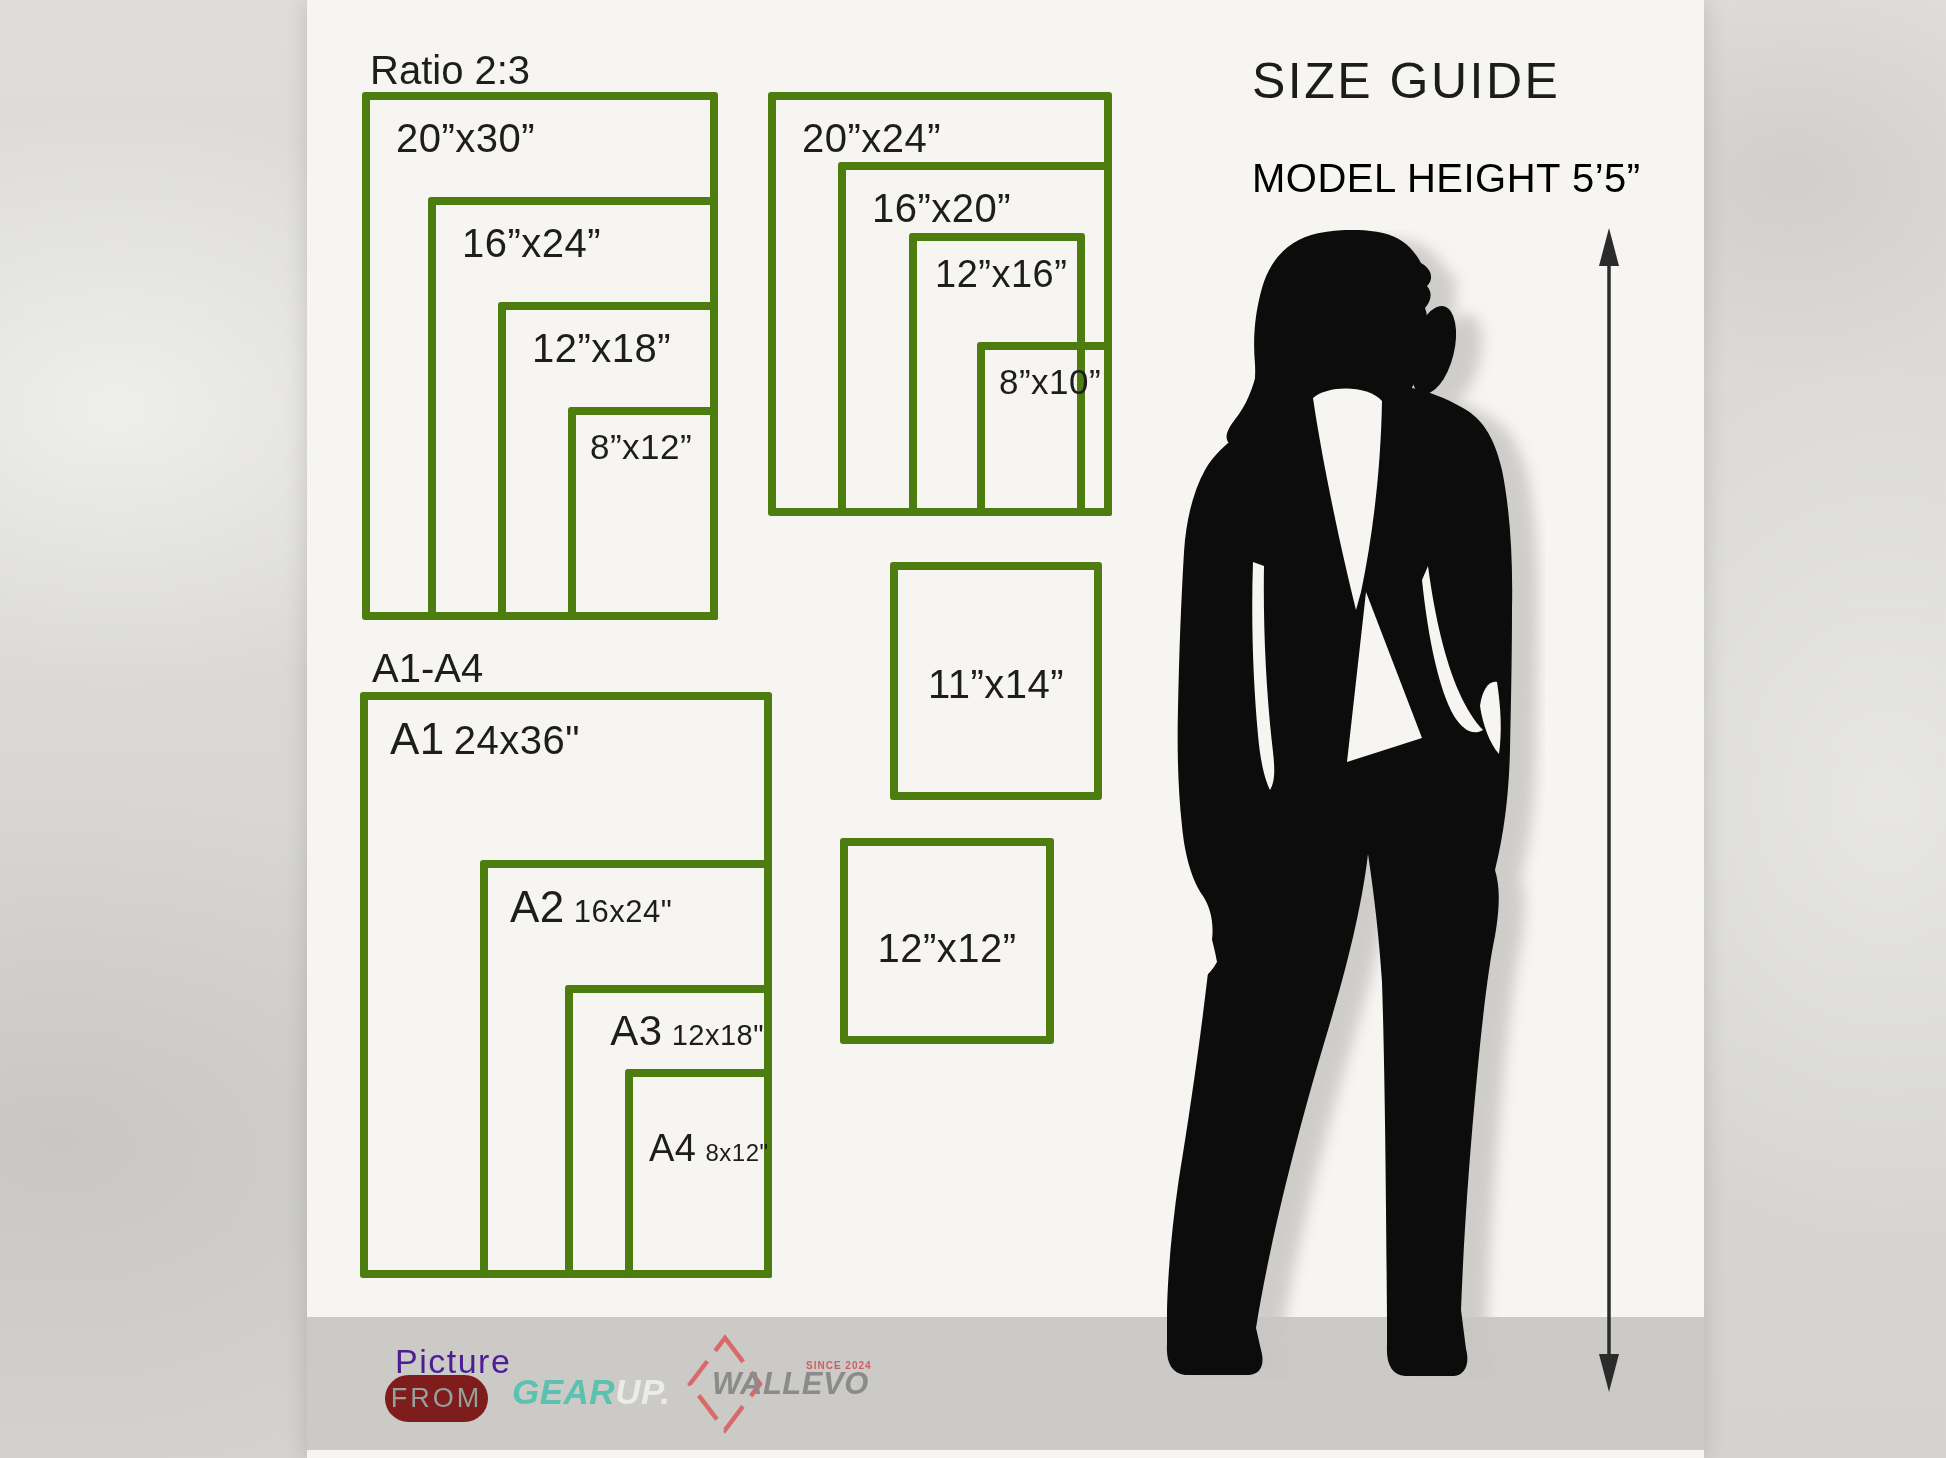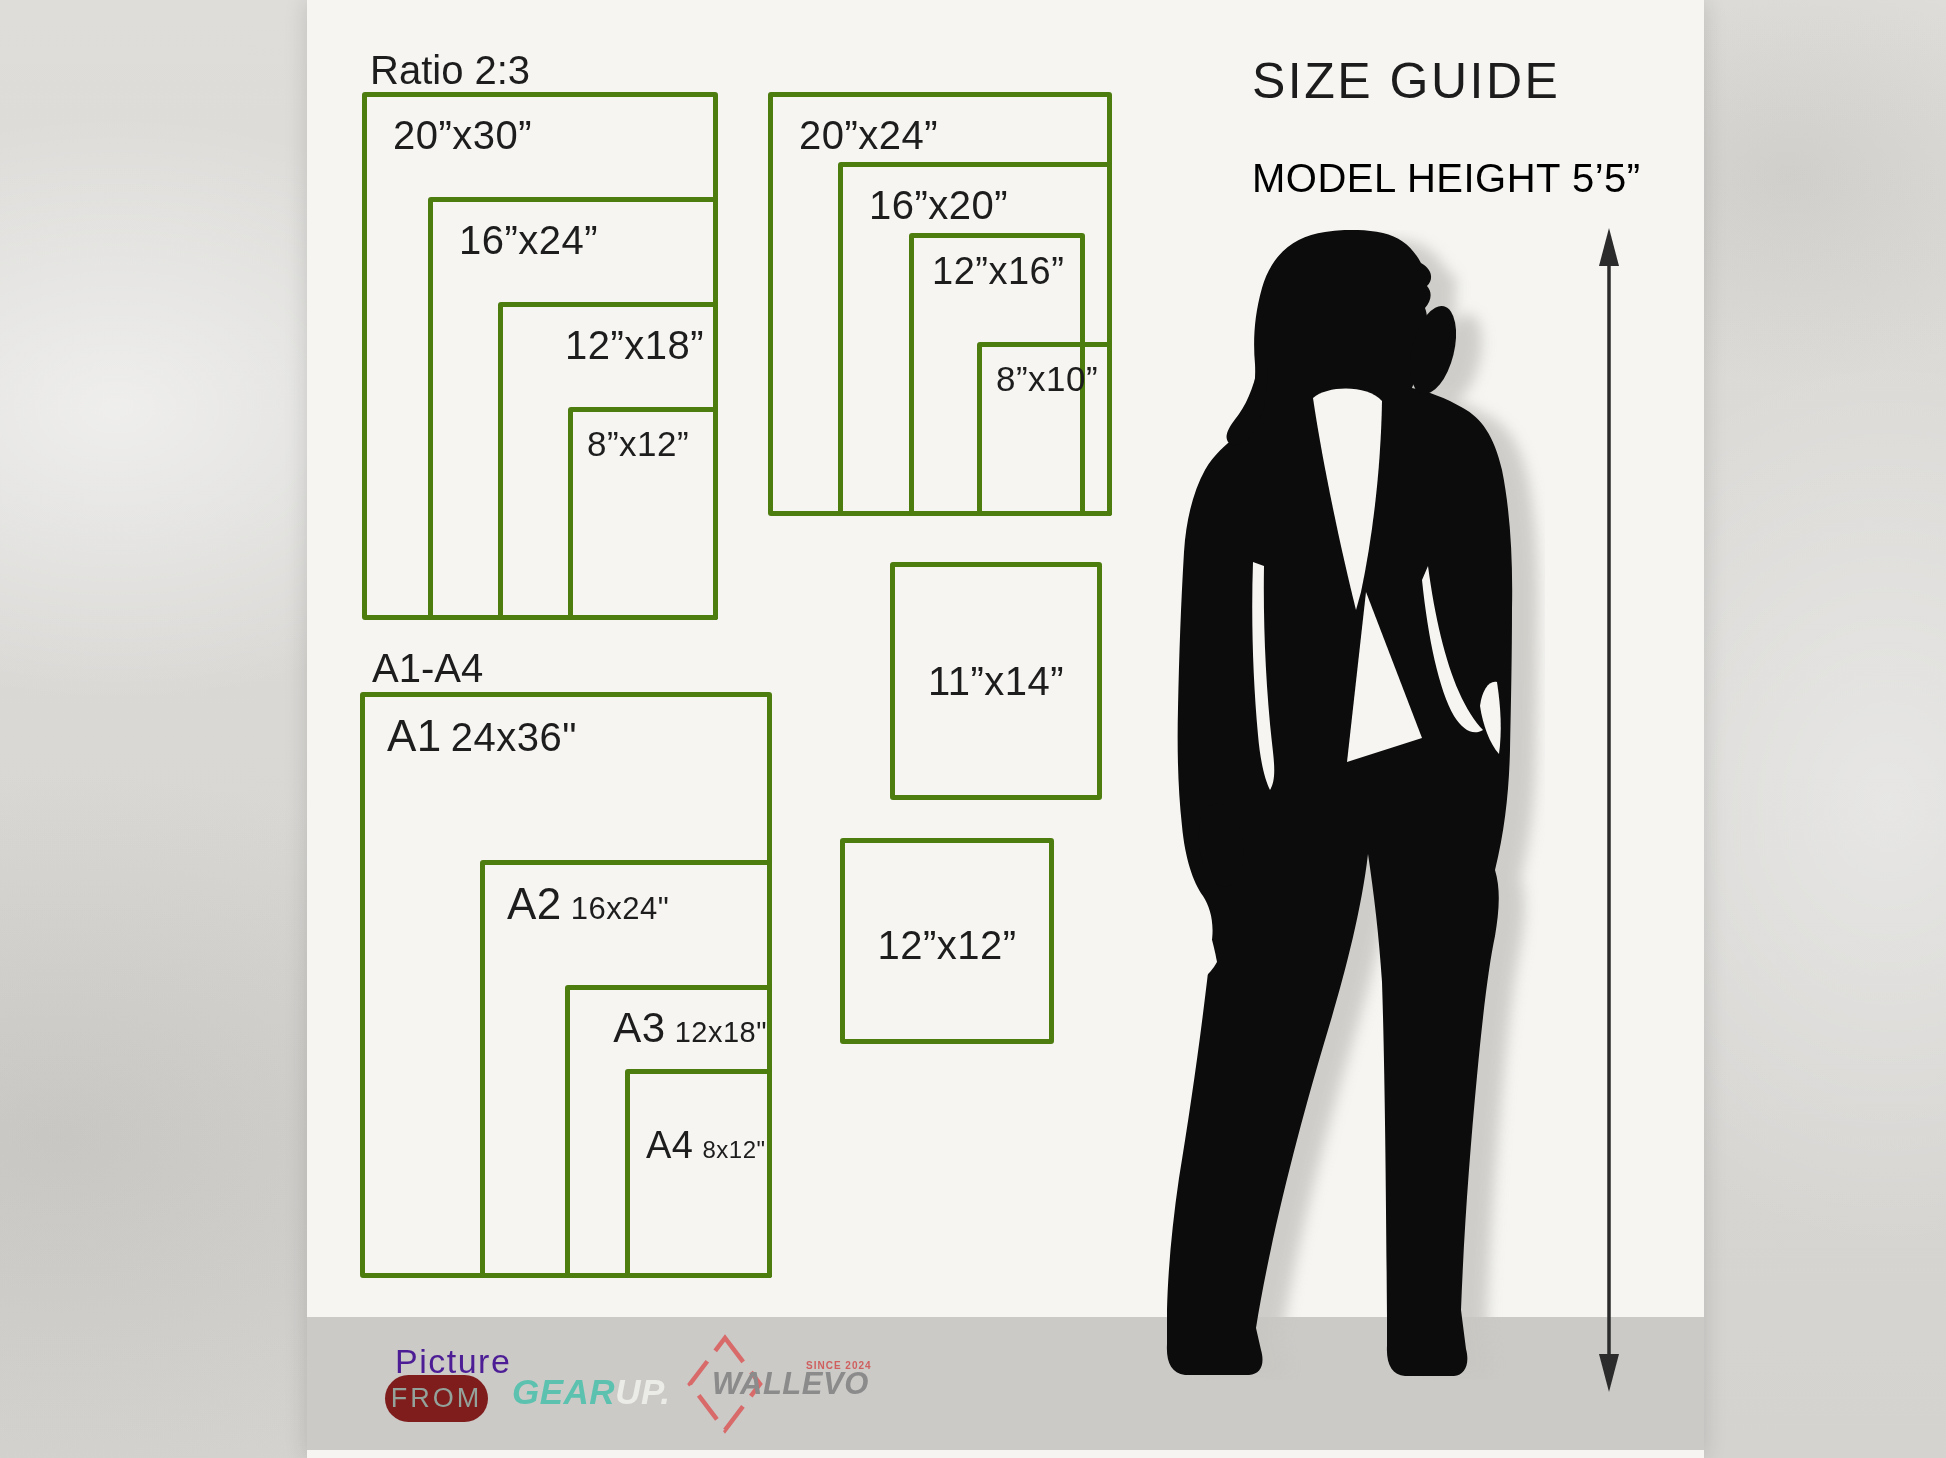--- a/index.html
+++ b/index.html
@@ -17,29 +17,29 @@
   .panel{
     position:absolute;left:307px;top:0;width:1397px;height:1458px;
     background:#f6f5f2;box-shadow:0 0 22px rgba(0,0,0,.14);
   }
   .floor{
     position:absolute;left:307px;top:1317px;width:1397px;height:133px;
     background:#cbcac7;
   }
   
   .box{
-    position:absolute;box-sizing:border-box;border:5px solid #4d7c0f;border-radius:3px;
+    position:absolute;box-sizing:border-box;border:8px solid #4d7c0f;border-radius:3px;
     background:transparent;color:#1d1d1d;
   }
   .box .lbl{display:block;font-size:40px;letter-spacing:.5px;padding:16px 0 0 26px;white-space:nowrap;}
   .box.small .lbl{font-size:35px;padding:12px 0 0 14px;}
   
   #rb1{left:362px;top:92px;width:356px;height:528px;}
   #rb2{left:428px;top:197px;width:290px;height:423px;}
-  #rb3{left:498px;top:302px;width:220px;height:318px;padding-left:36px;}
+  #rb3{left:498px;top:302px;width:220px;height:318px;}
   #rb4{left:568px;top:407px;width:150px;height:213px;}
   
   #sb1{left:768px;top:92px;width:344px;height:424px;}
   #sb2{left:838px;top:162px;width:274px;height:354px;}
   #sb3{left:909px;top:233px;width:176px;height:283px;}
   #sb3 .lbl{font-size:38px;padding:12px 0 0 18px;}
   #sb4{left:977px;top:342px;width:135px;height:174px;}
   
   #m1{left:890px;top:562px;width:212px;height:238px;text-align:center;}
   #m1 .lbl{padding:92px 0 0 0;}

